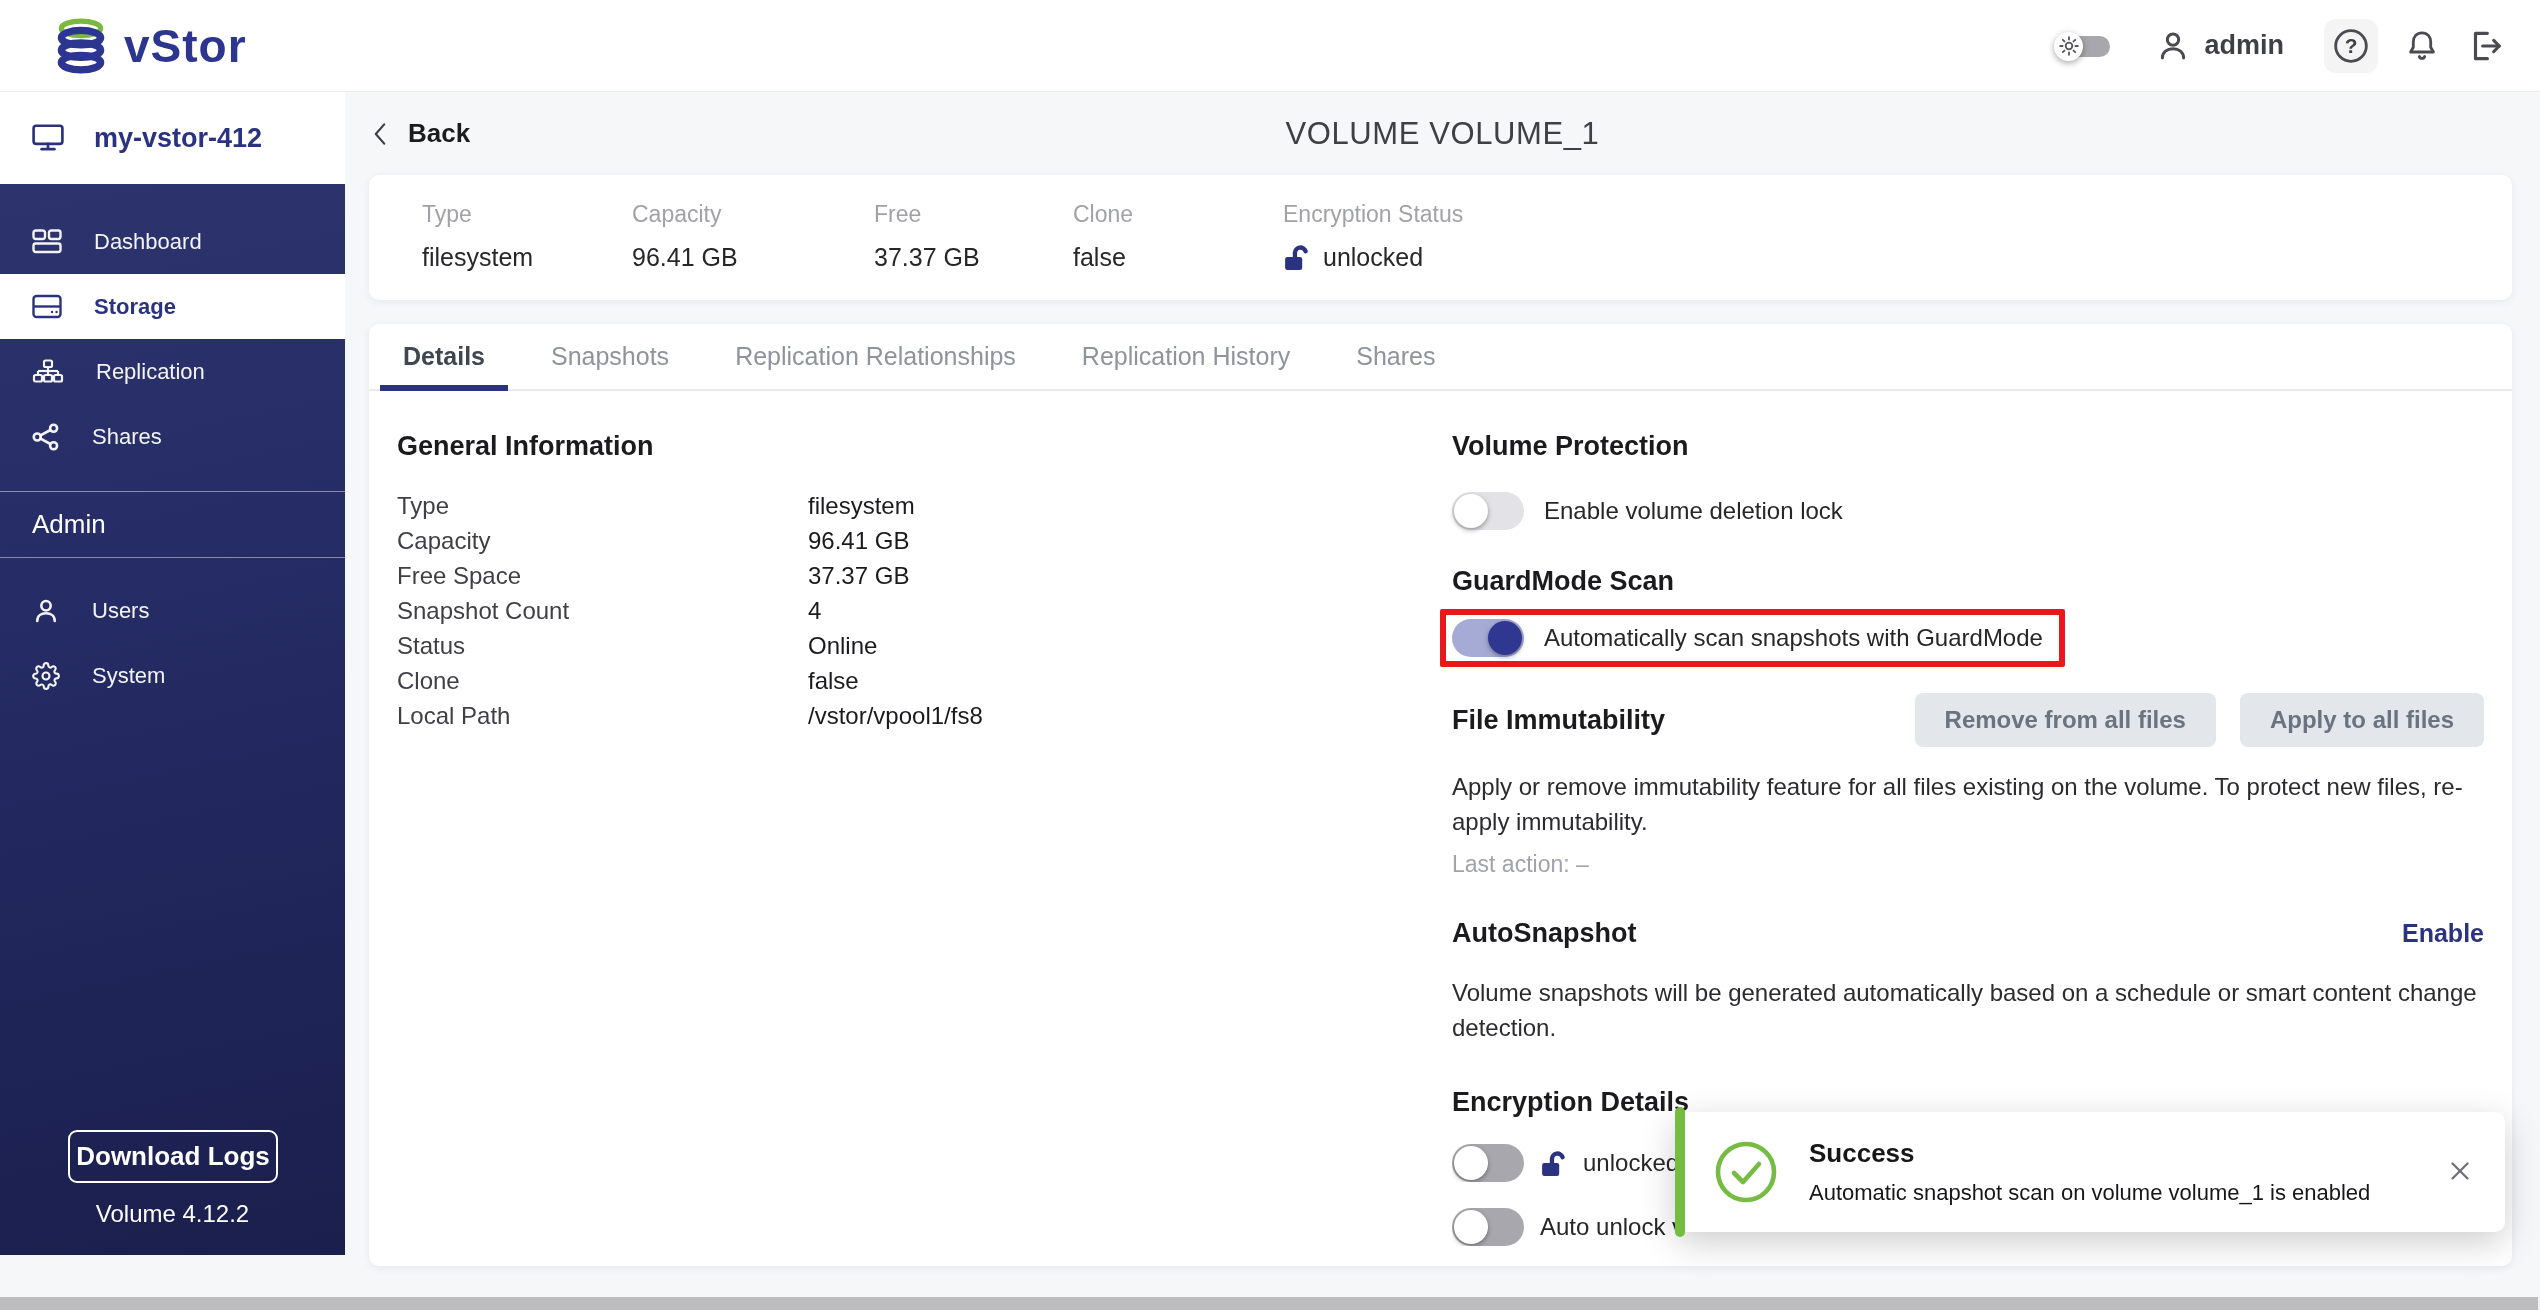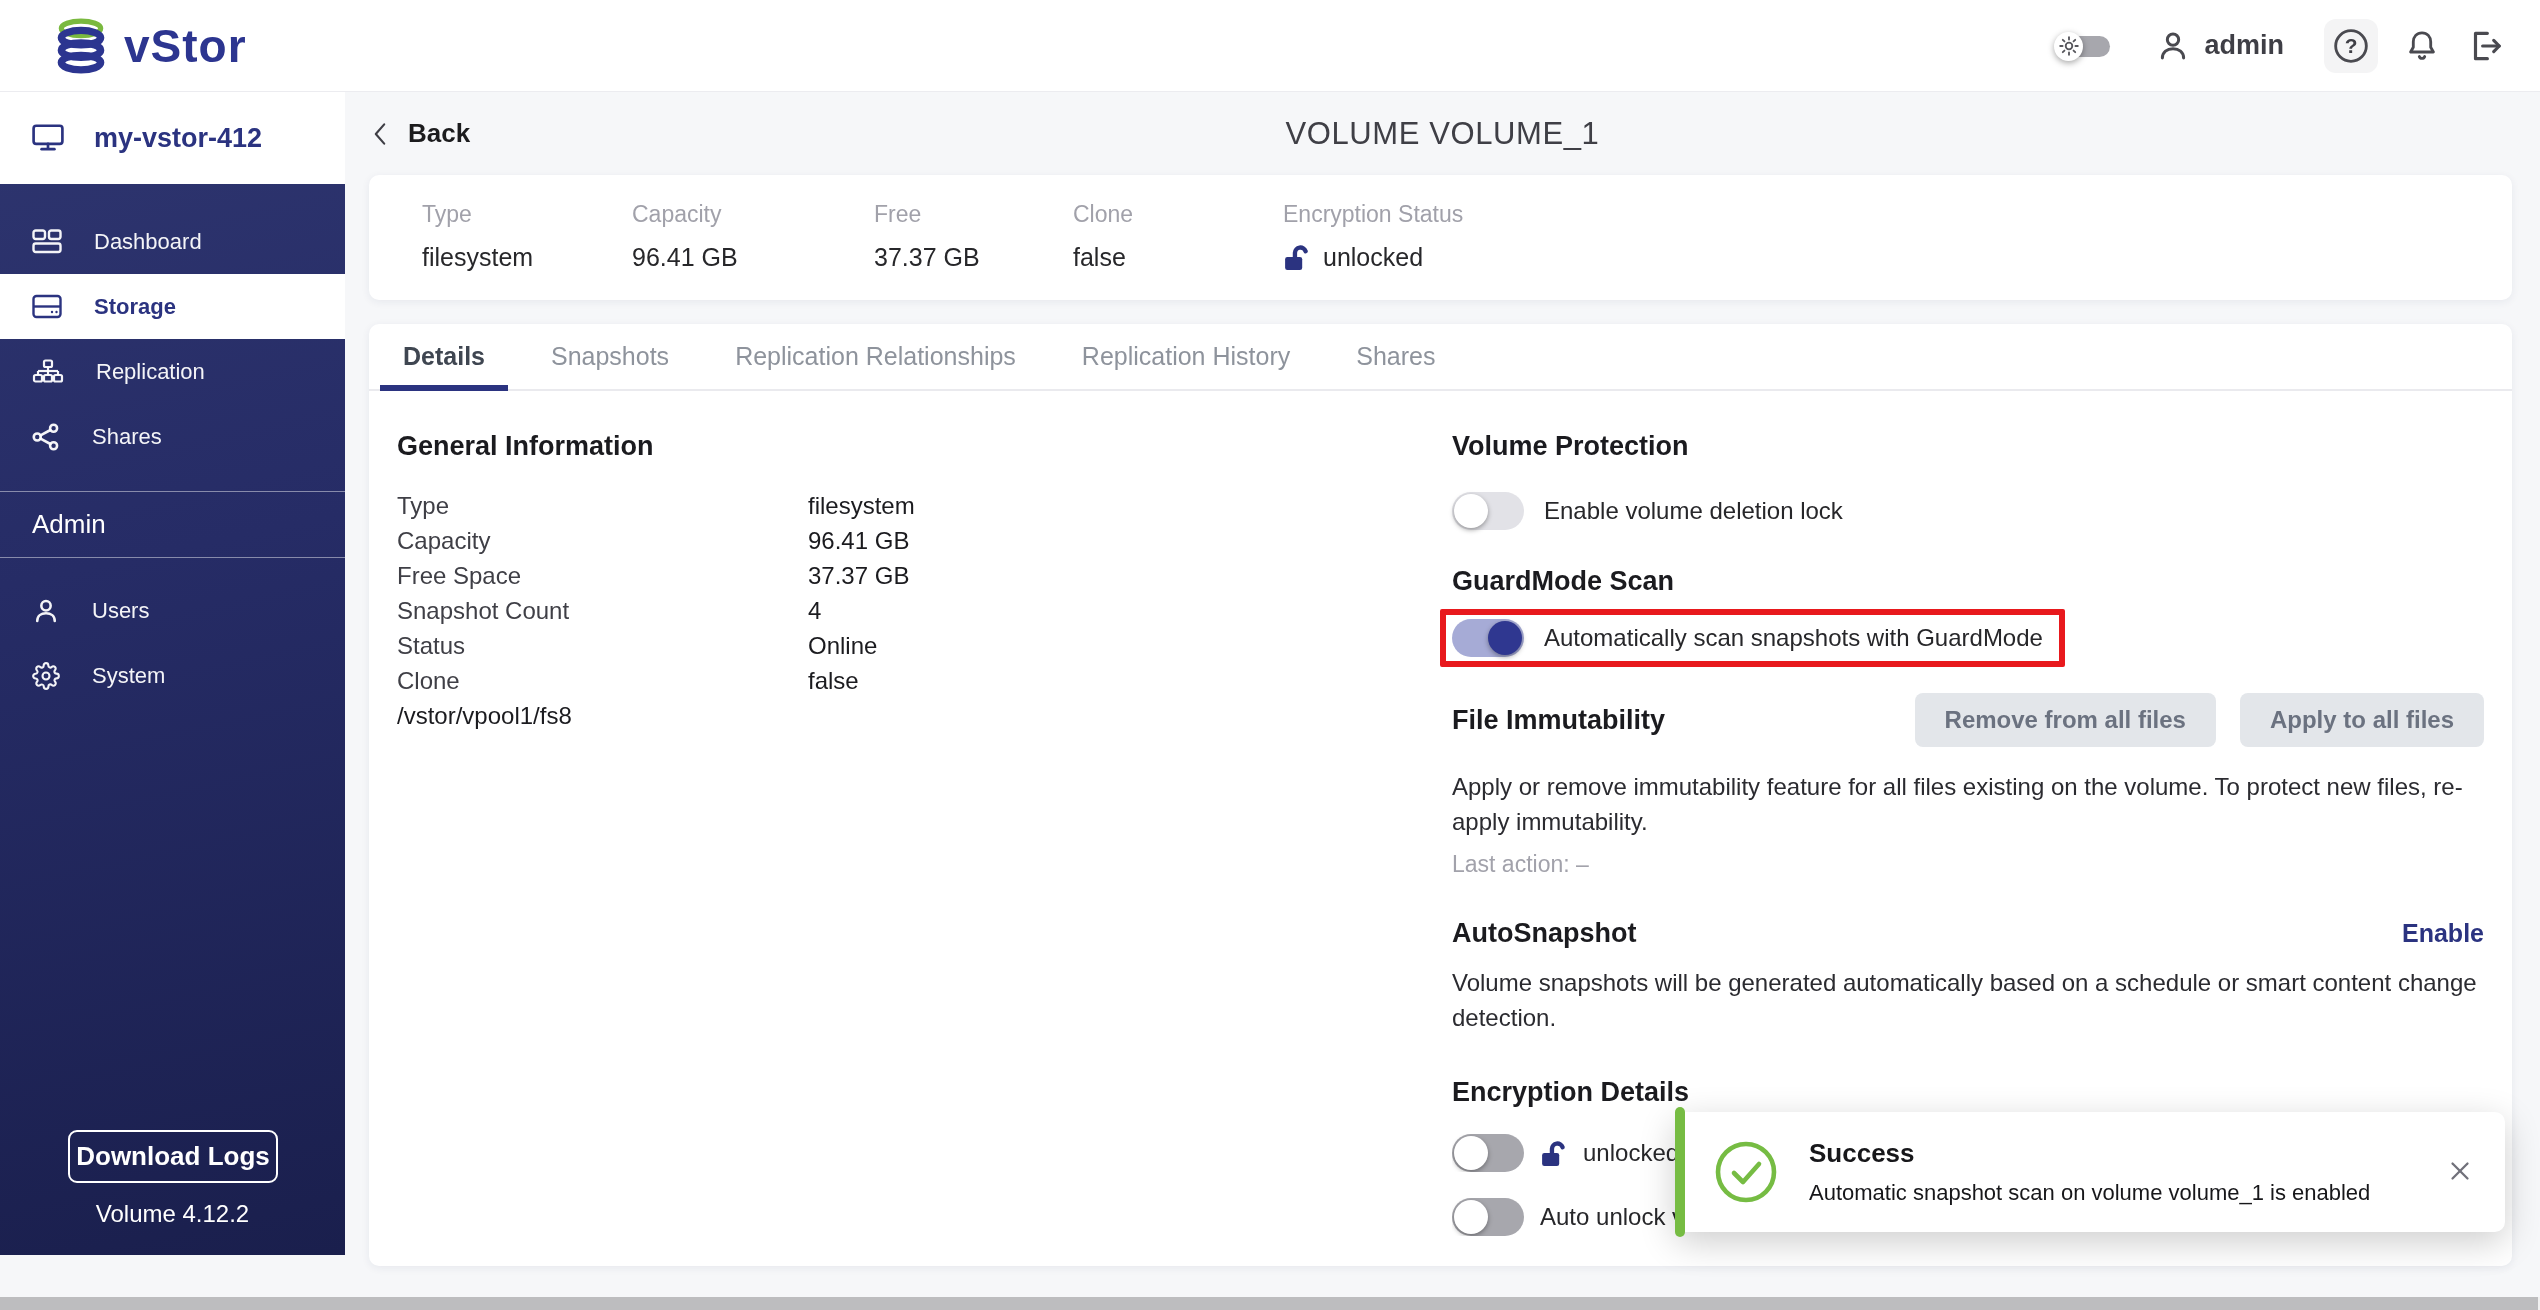--- a/index.html
+++ b/index.html
@@ -120,21 +120,21 @@
   .fi-buttons { display:flex; gap:24px; }
   .gray-btn {
     height:54px; padding:0 30px; border:none; border-radius:8px; background:#e3e6ea;
     color:#6b7280; font-size:24px; font-weight:700; cursor:pointer;
     display:inline-flex; align-items:center; font-family:"Liberation Sans","DejaVu Sans",sans-serif;
   }
   .desc { margin-top:22px; font-size:24px; line-height:35px; color:#2b2b30; }
   .last-action { margin-top:12px; font-size:23px; color:#a2a2ab; }
   .as-head { display:flex; align-items:center; justify-content:space-between; margin-top:40px; }
   .enable-link { font-size:25px; font-weight:700; color:#2b3380; cursor:pointer; }
-  .as-desc { margin-top:16px; }
+  .as-desc { margin-top:26px; }
   .ed-title { margin-top:42px; }
   .enc-row { display:flex; align-items:center; gap:16px; margin-top:26px; font-size:24px; color:#27272a; white-space:nowrap; overflow:hidden; }
 
   
   .toast {
     position:absolute; left:1675px; top:1112px; width:830px; height:120px;
     background:#ffffff; border-radius:10px; box-shadow:0 10px 36px rgba(0,0,0,.20);
     display:flex; align-items:center; z-index:60;
   }
   .toast-bar { position:absolute; left:0; top:-5px; bottom:-5px; width:10px; border-radius:6px; background:#76bc43; }
@@ -367,20 +367,21 @@
           </div>
         <div class="gi-row">
             <span class="gi-label">Status</span>
             <span class="gi-value">Online</span>
           </div>
         <div class="gi-row">
             <span class="gi-label">Clone</span>
             <span class="gi-value">false</span>
           </div>
         <div class="gi-row">
+            <span class="gi-label">Local Path</span>
             <span class="gi-value">/vstor/vpool1/fs8</span>
           </div>
       </div>
 
       <div class="col-right">
         <h3 class="sec-title vp-title">Volume Protection</h3>
         <div class="toggle-row">
           <span class="switch off-light">
               <span class="knob"></span>
             </span>

